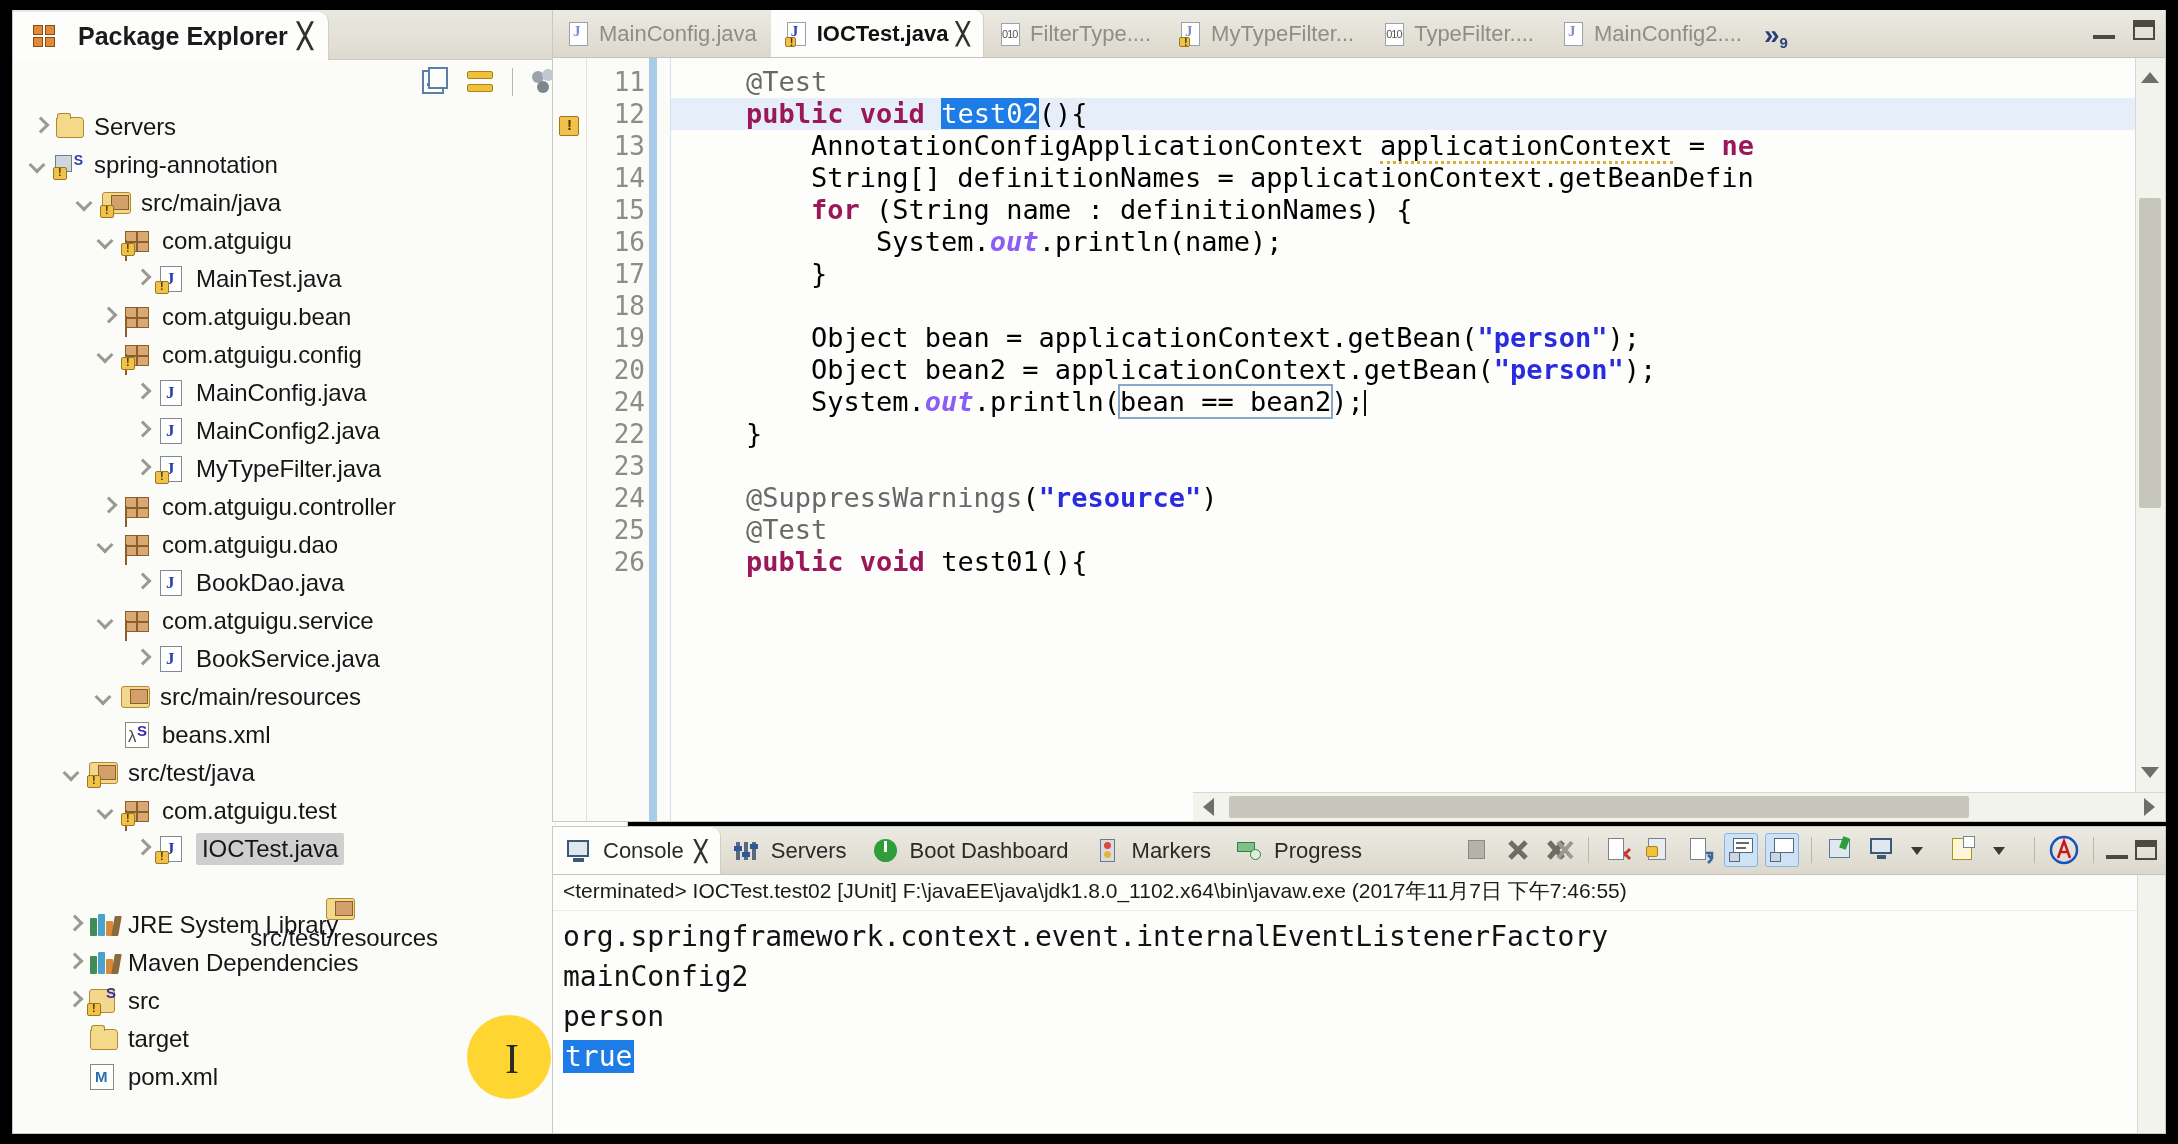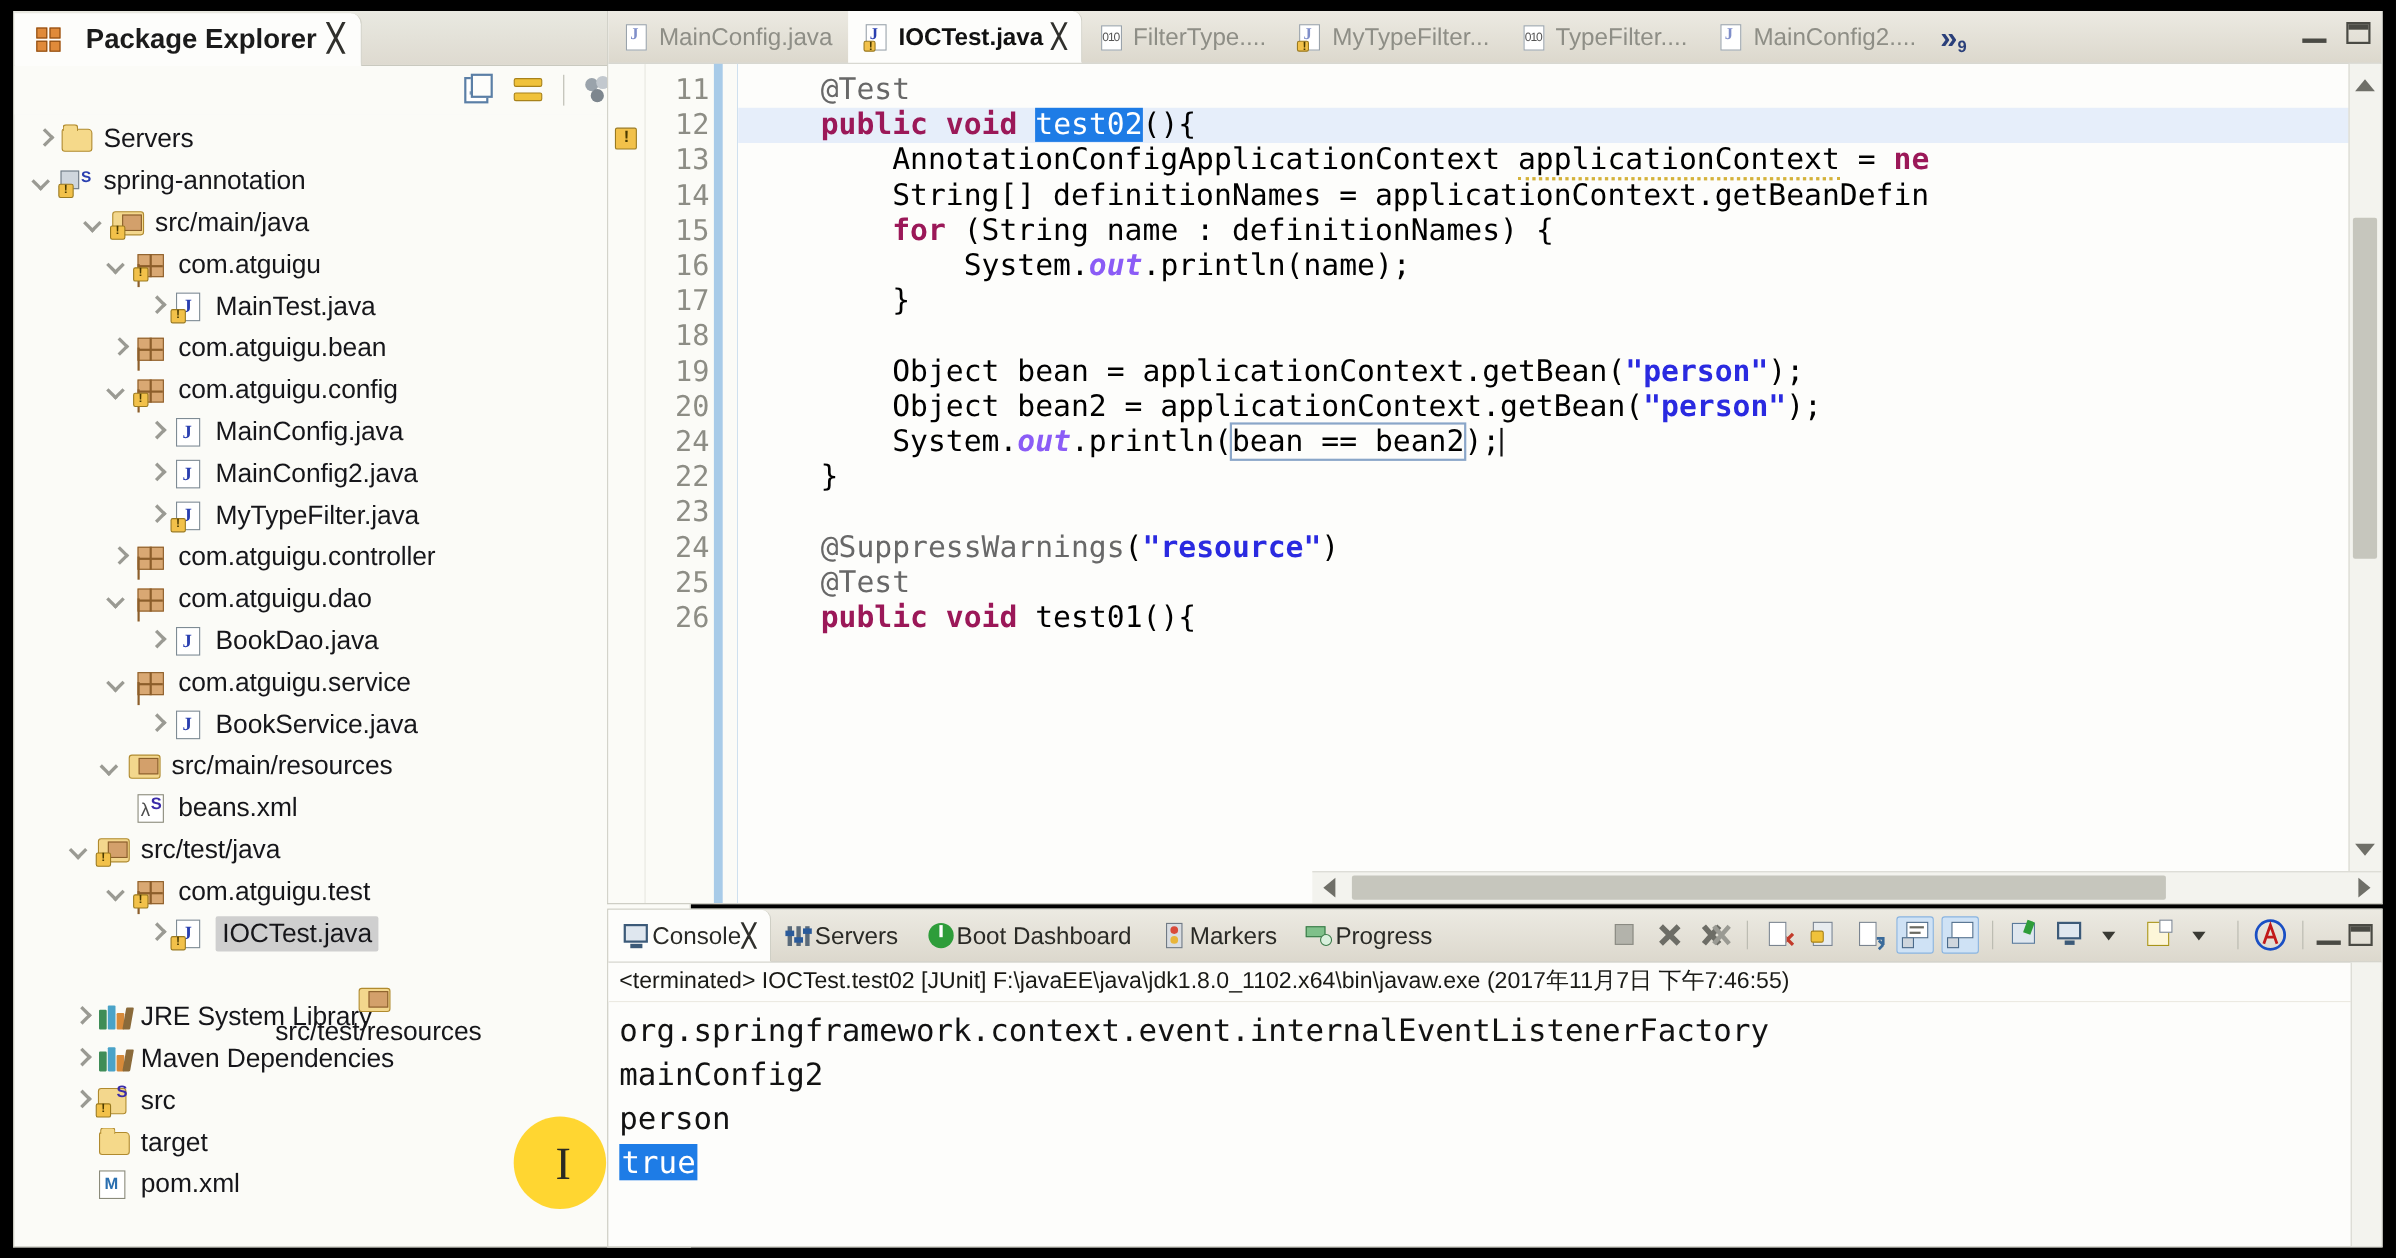--- a/index.html
+++ b/index.html
@@ -138,21 +138,21 @@
   #code-hscroll .lf{left:10px;border-right:11px solid #6f6f68;}
   #code-hscroll .rt{right:10px;border-left:11px solid #6f6f68;}
 
   
   #console {
     position:absolute; left:552px; top:826px; width:1614px; height:308px;
     background:#fdfdfb; border:1px solid #c9c9bf; overflow:hidden;
   }
   #console-tabbar { height:48px; position:relative; background:linear-gradient(#eceae2,#dcd8cd);
                     border-bottom:1px solid #c4c4ba; display:flex; align-items:stretch;}
-  .ctab { display:flex; align-items:center; gap:1px; padding:0 13px; font-size:22px; color:#2a2a26; white-space:nowrap;}
+  .ctab { display:flex; align-items:center; gap:11px; padding:0 13px; font-size:22px; color:#2a2a26; white-space:nowrap;}
   .ctab.active { background:#fdfdfb; border-radius:0 9px 0 0; border-right:1px solid #cfcfc5; font-weight:normal;}
   .cicon { width:26px; height:26px; flex:none; position:relative; }
   #console-toolbar { position:absolute; right:8px; top:6px; display:flex; align-items:center; gap:7px;}
   .ctbtn { width:34px; height:34px; position:relative; border-radius:3px; }
   .ctbtn.on { background:#cfe2f5; border:1px solid #8ab4e0; }
   .ctsep { width:1px; height:26px; background:#b8b8ae; margin:0 5px; }
   #console-status { height:36px; padding:2px 0 0 10px; font-size:21px; color:#1a1a16;
                     background:#fdfdfb; white-space:nowrap; border-bottom:1px solid #eceae2;}
   #console-out { padding:6px 0 0 10px; font-family:"DejaVu Sans Mono", monospace;
                  font-size:28px; color:#121212; }
@@ -324,21 +324,21 @@
           </span>
           <span class="lbl">com.atguigu.service</span>
         </div>
         <div class="tnode" style="padding-left: 116px;">
           <span class="arrow r"></span>
           <span class="ico">
             <span class="ic-java"></span>
           </span>
           <span class="lbl">BookService.java</span>
         </div>
-        <div class="tnode" style="padding-left: 76px;">
+        <div class="tnode" style="padding-left: 60px; margin-left: 20px;">
           <span class="arrow d"></span>
           <span class="ico">
             <span class="ic-pkgsrc"></span>
           </span>
           <span class="lbl">src/main/resources</span>
         </div>
         <div class="tnode" style="padding-left: 82px;">
           <span class="arrow"></span>
           <span class="ico">
             <span class="ic-xml"></span>

